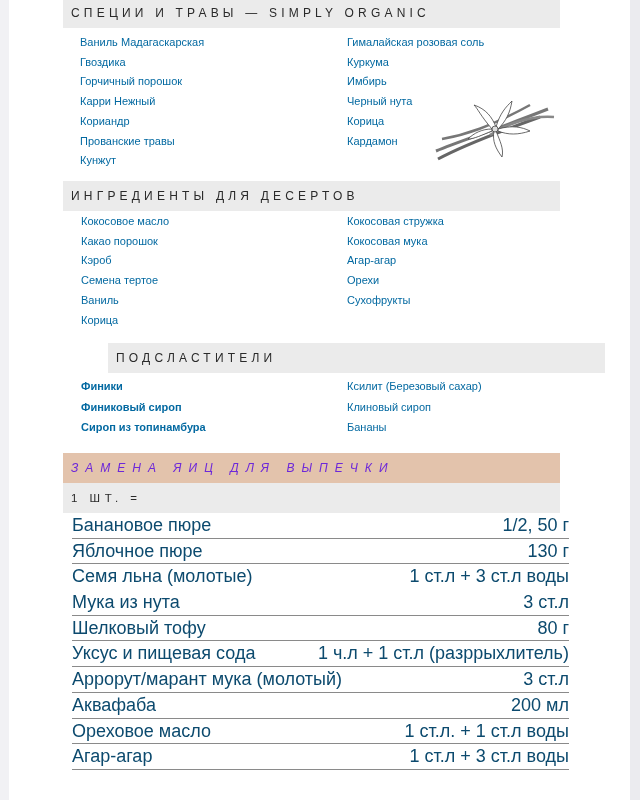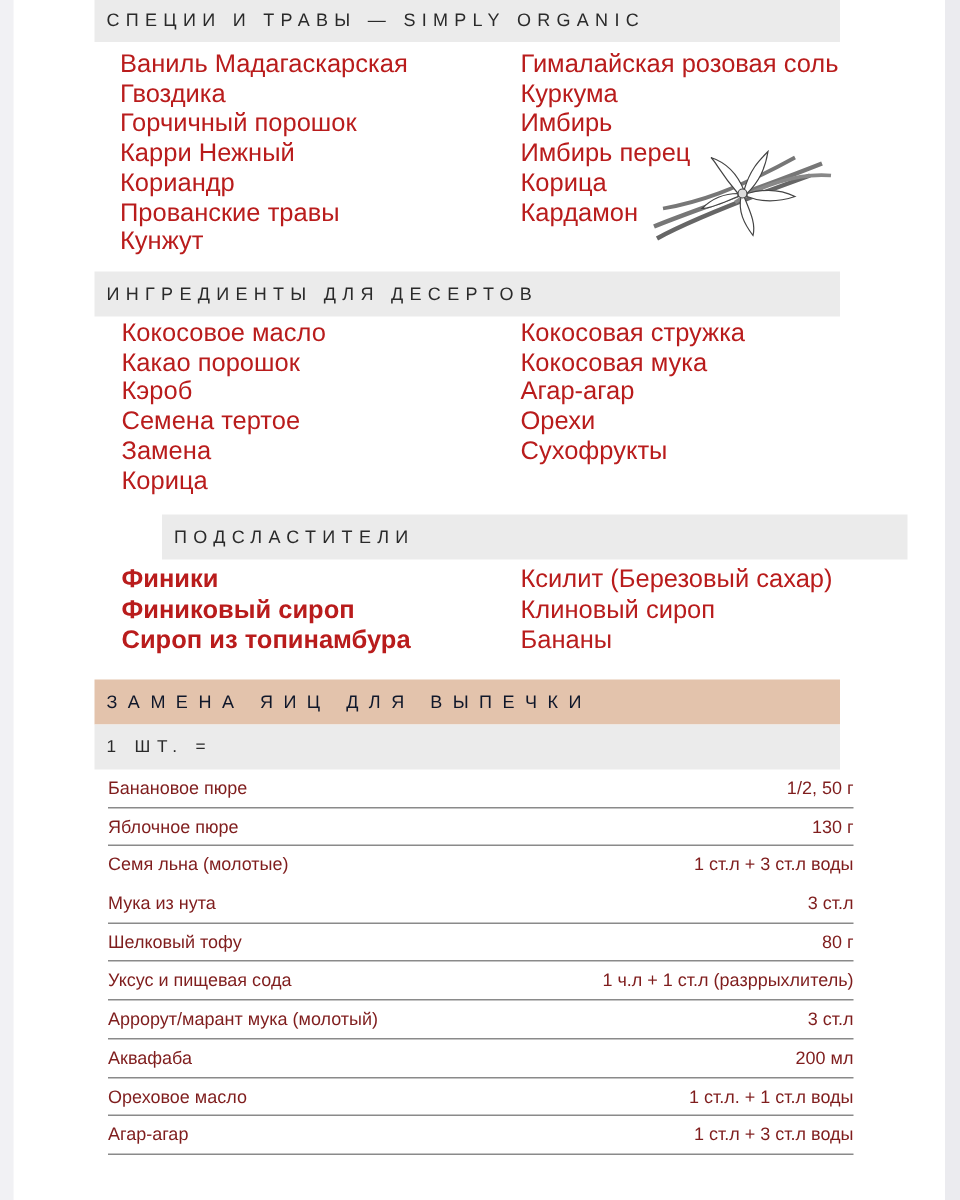--- a/index.html
+++ b/index.html
@@ -11,32 +11,32 @@
   }
   .right-edge { position: absolute; left: 630px; top: 0; width: 10px; height: 800px; background: #ebebef; }
   .left-edge { position: absolute; left: 0; top: 0; width: 9px; height: 800px; background: #f1f1f4; }
 
   .band {
     position: absolute; left: 63px; width: 497px; height: 30px;
     background: #ebebeb;
     font-size: 12px; letter-spacing: 4.2px; text-transform: uppercase;
     color: #2a2a2a; line-height: 30px; padding-left: 8px;
   }
-  .band.peach { background: #e3c3ac; color: #0f172a; letter-spacing: 7px; }
+  .band.peach { background: #e3c3ac; color: #6d28d9; letter-spacing: 7px; font-style: italic; }
   .band.sub { letter-spacing: 4.5px; font-size: 11.5px; }
 
-  .list { position: absolute; font-size: 17px; line-height: 19.7px; color: #b91c1c; }
+  .list { position: absolute; font-size: 11px; line-height: 19.7px; color: #0369a1; }
   .list div { white-space: nowrap; }
 
   .vanilla { position: absolute; left: 430px; top: 95px; width: 132px; height: 72px; }
 
   .table { position: absolute; left: 72px; top: 513px; width: 497px; }
   .row {
-    position: relative; height: 25.7px; font-size: 12px; line-height: 25px;
-    display: flex; justify-content: space-between; color: #7f1d1d;
+    position: relative; height: 25.7px; font-size: 18px; line-height: 25px;
+    display: flex; justify-content: space-between; color: #0c4a6e;
   }
   .row.bordered::after {
     content: ""; position: absolute; left: 0; right: 0; bottom: 0; height: 1px; background: #8a8a8a;
   }
 </style>
 </head>
 <body>
 
 <div class="left-edge"></div>
 <div class="page"></div>
@@ -49,21 +49,21 @@
     <div>Горчичный порошок</div>
     <div>Карри Нежный</div>
     <div>Кориандр</div>
     <div>Прованские травы</div>
     <div>Кунжут</div>
   </div>
 <div class="list" style="left:347px; top:33px;" id="spices-right">
     <div>Гималайская розовая соль</div>
     <div>Куркума</div>
     <div>Имбирь</div>
-    <div>Имбирь перец</div>
+    <div>Черный нута</div>
     <div>Корица</div>
     <div>Кардамон</div>
   </div>
 
 <svg class="vanilla" viewBox="0 0 132 72">
   <g fill="none" stroke="#555" stroke-width="1">
     <path d="M8 64 C30 52, 60 40, 110 22" stroke-width="3" stroke="#666"></path>
     <path d="M6 56 C30 46, 62 36, 118 14" stroke-width="3" stroke="#777"></path>
     <path d="M12 44 C35 40, 60 32, 100 10" stroke-width="2.5" stroke="#777"></path>
     <path d="M60 40 C75 30, 100 20, 124 22" stroke-width="2.5" stroke="#888"></path>
@@ -77,21 +77,21 @@
     <circle cx="65" cy="34" r="3" fill="#ddd"></circle>
   </g>
 </svg>
 
 <div class="band" style="top:181px;">Ингредиенты для десертов</div>
 <div class="list" style="left:81px; top:212px;" id="desserts-left">
     <div>Кокосовое масло</div>
     <div>Какао порошок</div>
     <div>Кэроб</div>
     <div>Семена тертое</div>
-    <div>Замена</div>
+    <div>Ваниль</div>
     <div>Корица</div>
   </div>
 <div class="list" style="left:347px; top:212px;" id="desserts-right">
     <div>Кокосовая стружка</div>
     <div>Кокосовая мука</div>
     <div>Агар-агар</div>
     <div>Орехи</div>
     <div>Сухофрукты</div>
   </div>
 

